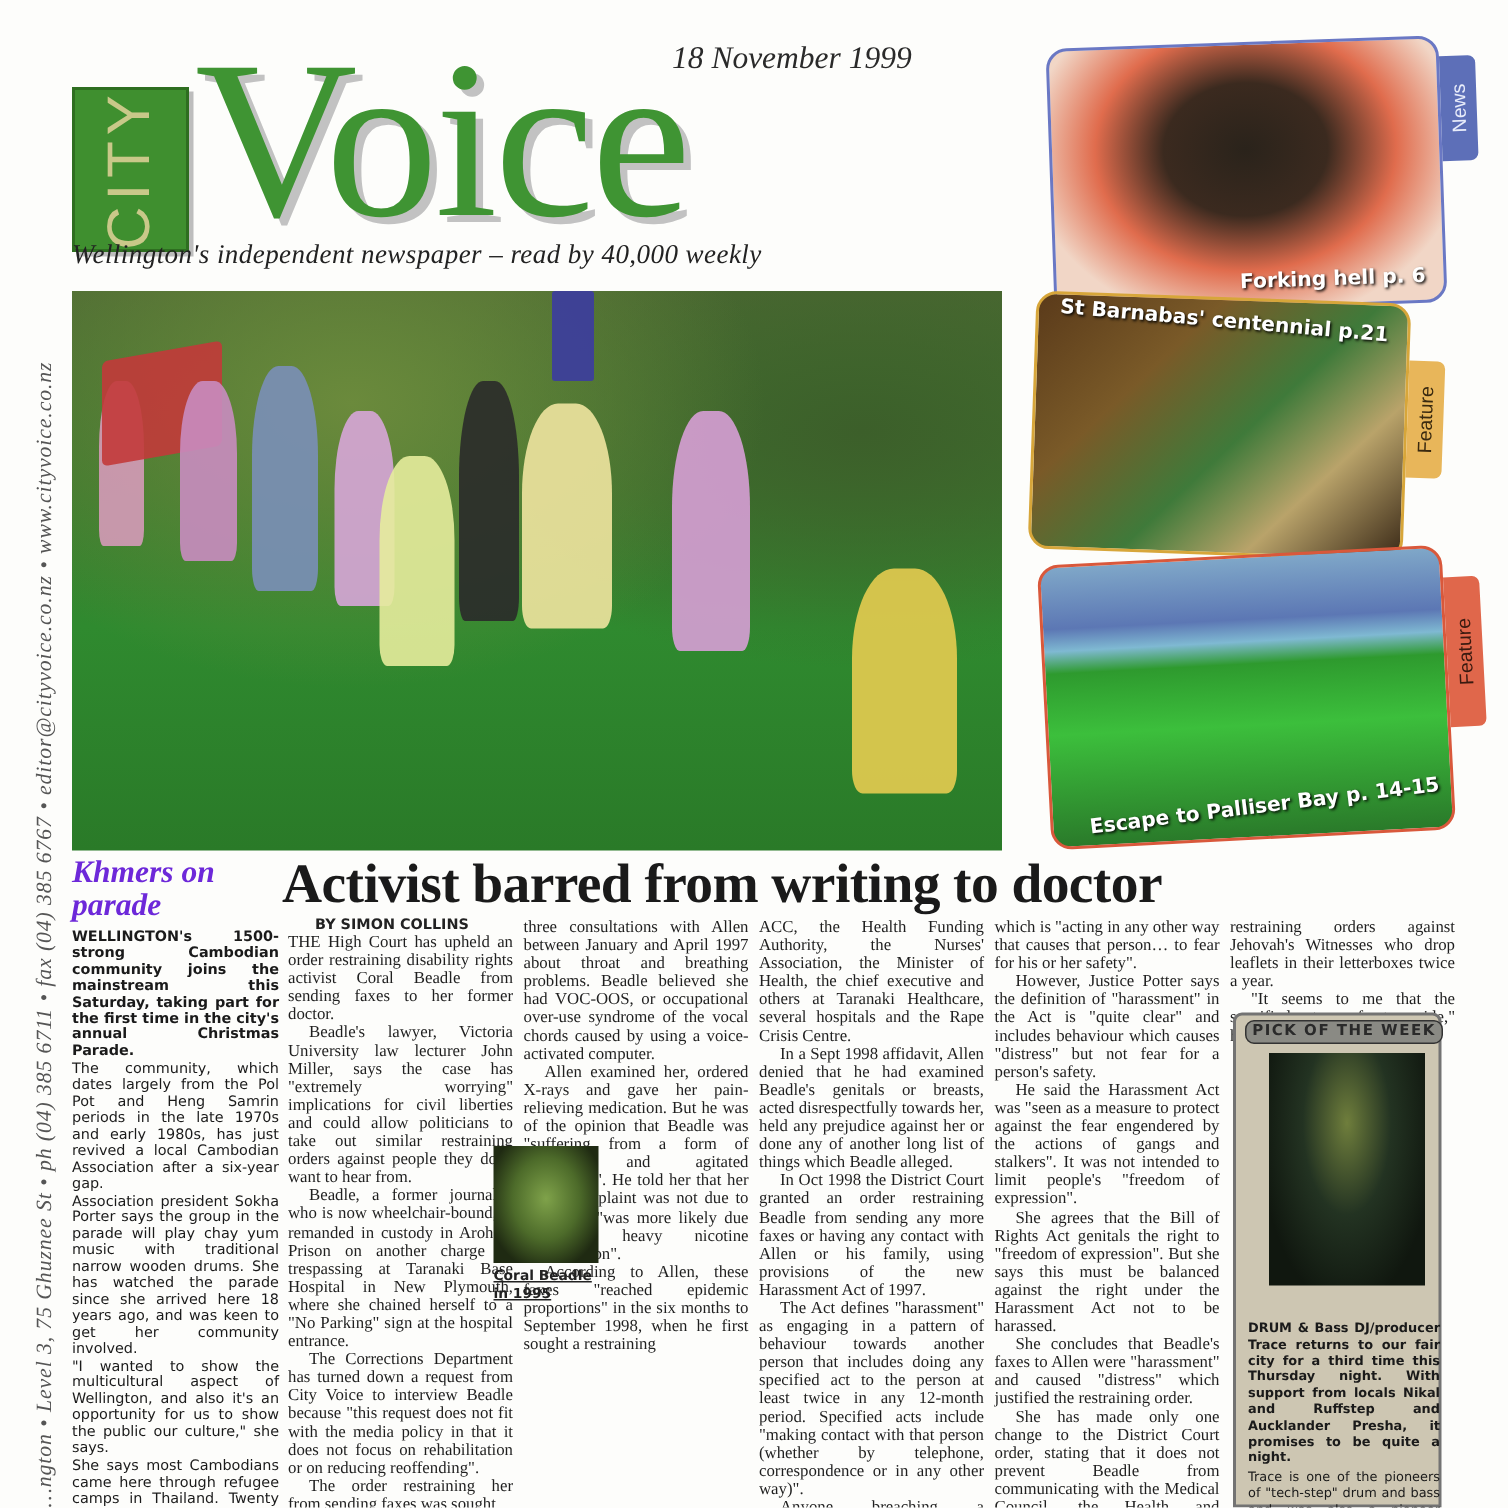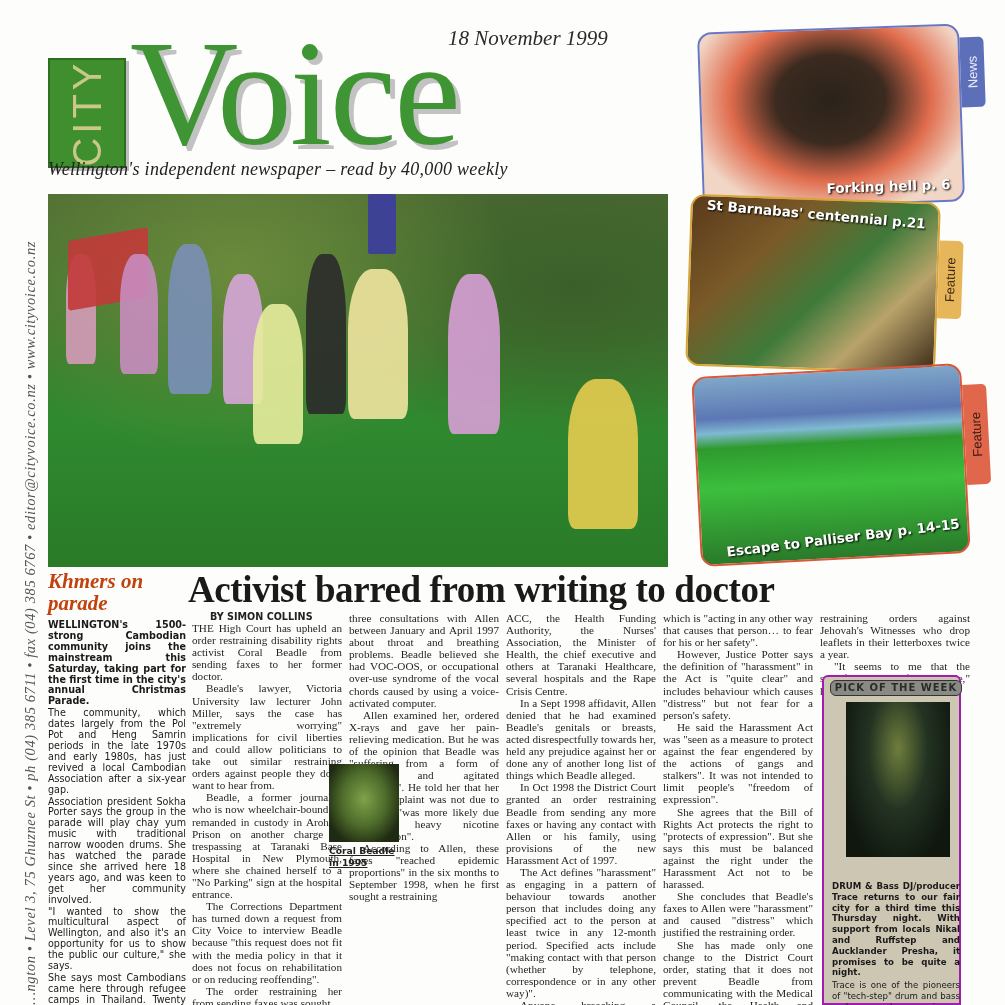--- a/index.html
+++ b/index.html
@@ -60,21 +60,21 @@
   .t1 .pic { background: radial-gradient(ellipse at 50% 40%, #2a231b 0%, #3b2a1f 30%, #e06c4d 55%, #f1d6c6 80%); border: 2px solid #6a78c4; }
   .t1 .tab { left: 262px; top: 14px; height: 70px; background: #5d6fb8; color: #e8ecfa; }
   .t2 { left: 688px; top: 198px; width: 250px; height: 172px; transform: rotate(2deg); }
   .t2 .pic { background: linear-gradient(135deg, #5a3a1a 0%, #7a5a28 30%, #3f7a3a 55%, #b9a36a 75%, #3b2a18 100%); border: 2px solid #d7a63a; }
   .t2 .tab { left: 250px; top: 38px; height: 78px; background: #e8b65a; color: #3a2a10; }
   .t3 { left: 696px; top: 370px; width: 270px; height: 190px; transform: rotate(-3deg); }
   .t3 .pic { background: linear-gradient(180deg, #7fa7c8 0%, #5c77b4 22%, #7fb9d2 30%, #2e9a2e 38%, #3cbf3c 60%, #2a7a2a 100%); border: 2px solid #d9583b; }
   .t3 .tab { left: 270px; top: 22px; height: 100px; background: #e0674b; color: #3a1a10; }
 
   
-  .kicker-head { position: absolute; left: 48px; top: 570px; font-family: "Liberation Serif", serif; font-style: italic; font-weight: bold; font-size: 21px; line-height: 22px; color: #c2410c; }
+  .kicker-head { position: absolute; left: 48px; top: 570px; font-family: "Liberation Serif", serif; font-style: italic; font-weight: bold; font-size: 21px; line-height: 22px; color: #6d28d9; }
   .kicker-body {
     position: absolute; left: 48px; top: 620px; width: 138px;
     font-family: "DejaVu Sans", sans-serif; font-size: 9.6px; line-height: 10.9px; text-align: justify; color: #1a1a1a;
   }
   .kicker-body p { margin-bottom: 1px; }
   .kicker-body .lead { font-weight: bold; }
 
   
   .headline { position: absolute; left: 188px; top: 568px; font-family: "Liberation Serif", serif; font-weight: bold; font-size: 37px; letter-spacing: -0.4px; color: #1a1a1a; white-space: nowrap; }
   .byline { position: absolute; left: 192px; top: 611px; font-family: "DejaVu Sans", sans-serif; font-weight: bold; font-size: 9.6px; color: #222; padding-left: 18px; }
@@ -90,21 +90,21 @@
   .c3 { left: 506px; top: 612px; }
   .c4 { left: 663px; top: 612px; }
   .c5 { left: 820px; top: 612px; width: 150px; }
 
   .inset-photo { position: absolute; left: 329px; top: 764px; width: 70px; height: 78px; background: radial-gradient(ellipse at 50% 45%, #7fa24a 0%, #4d6b2a 45%, #1f2a12 80%); }
   .inset-cap { position: absolute; left: 329px; top: 845px; font-family: "DejaVu Sans", sans-serif; font-weight: bold; font-size: 9.2px; line-height: 12px; color: #222; text-decoration: underline; }
 
   
   .pick {
     position: absolute; left: 822px; top: 675px; width: 139px; height: 330px;
-    background: #cdc6b2; border: 2px solid #a21caf; border-radius: 6px 6px 0 0;
+    background: #cdc6b2; border: 2px solid #737373; border-radius: 6px 6px 0 0;
   }
   .pick-title {
     position: absolute; left: 6px; top: 3px; width: 132px; height: 16px; border-radius: 6px;
     background: #8a8a84; border: 1.5px solid #333; text-align: center;
     font-family: "DejaVu Sans", sans-serif; font-weight: bold; font-size: 10px; line-height: 13px; color: #2a2a2a; letter-spacing: 1px;
   }
   .pick-photo { position: absolute; left: 22px; top: 25px; width: 104px; height: 155px; background: radial-gradient(ellipse at 50% 30%, #6f7e3c 0%, #233322 40%, #10170f 80%); }
   .pick-text {
     position: absolute; left: 8px; top: 190px; width: 128px;
     font-family: "DejaVu Sans", sans-serif; font-size: 8.6px; line-height: 10.8px; text-align: justify; color: #1a1a1a;
@@ -207,21 +207,21 @@
   <p>In a Sept 1998 affidavit, Allen denied that he had examined Beadle's genitals or breasts, acted disrespectfully towards her, held any prejudice against her or done any of another long list of things which Beadle alleged.</p>
   <p>In Oct 1998 the District Court granted an order restraining Beadle from sending any more faxes or having any contact with Allen or his family, using provisions of the new Harassment Act of 1997.</p>
   <p>The Act defines "harassment" as engaging in a pattern of behaviour towards another person that includes doing any specified act to the person at least twice in any 12-month period. Specified acts include "making contact with that person (whether by telephone, correspondence or in any other way)".</p>
   <p>Anyone breaching a restraining order could be jailed for up</p>
 </div>
 
 <div class="col c4">
   <p class="noind">which is "acting in any other way that causes that person… to fear for his or her safety".</p>
   <p>However, Justice Potter says the definition of "harassment" in the Act is "quite clear" and includes behaviour which causes "distress" but not fear for a person's safety.</p>
   <p>He said the Harassment Act was "seen as a measure to protect against the fear engendered by the actions of gangs and stalkers". It was not intended to limit people's "freedom of expression".</p>
-  <p>She agrees that the Bill of Rights Act protects the right to "protects of expression". But she says this must be balanced against the right under the Harassment Act not to be harassed.</p>
+  <p>She agrees that the Bill of Rights Act genitals the right to "freedom of expression". But she says this must be balanced against the right under the Harassment Act not to be harassed.</p>
   <p>She concludes that Beadle's faxes to Allen were "harassment" and caused "distress" which justified the restraining order.</p>
   <p>She has made only one change to the District Court order, stating that it does not prevent Beadle from communicating with the Medical Council, the Health and Disability Commissioner, the Police "or any other organisation or body for the purposes of laying a formal com-</p>
 </div>
 
 <div class="col c5">
   <p class="noind">restraining orders against Jehovah's Witnesses who drop leaflets in their letterboxes twice a year.</p>
   <p>"It seems to me that the specified acts are far too wide," he says.</p>
 </div>
 
 <div class="pick">

